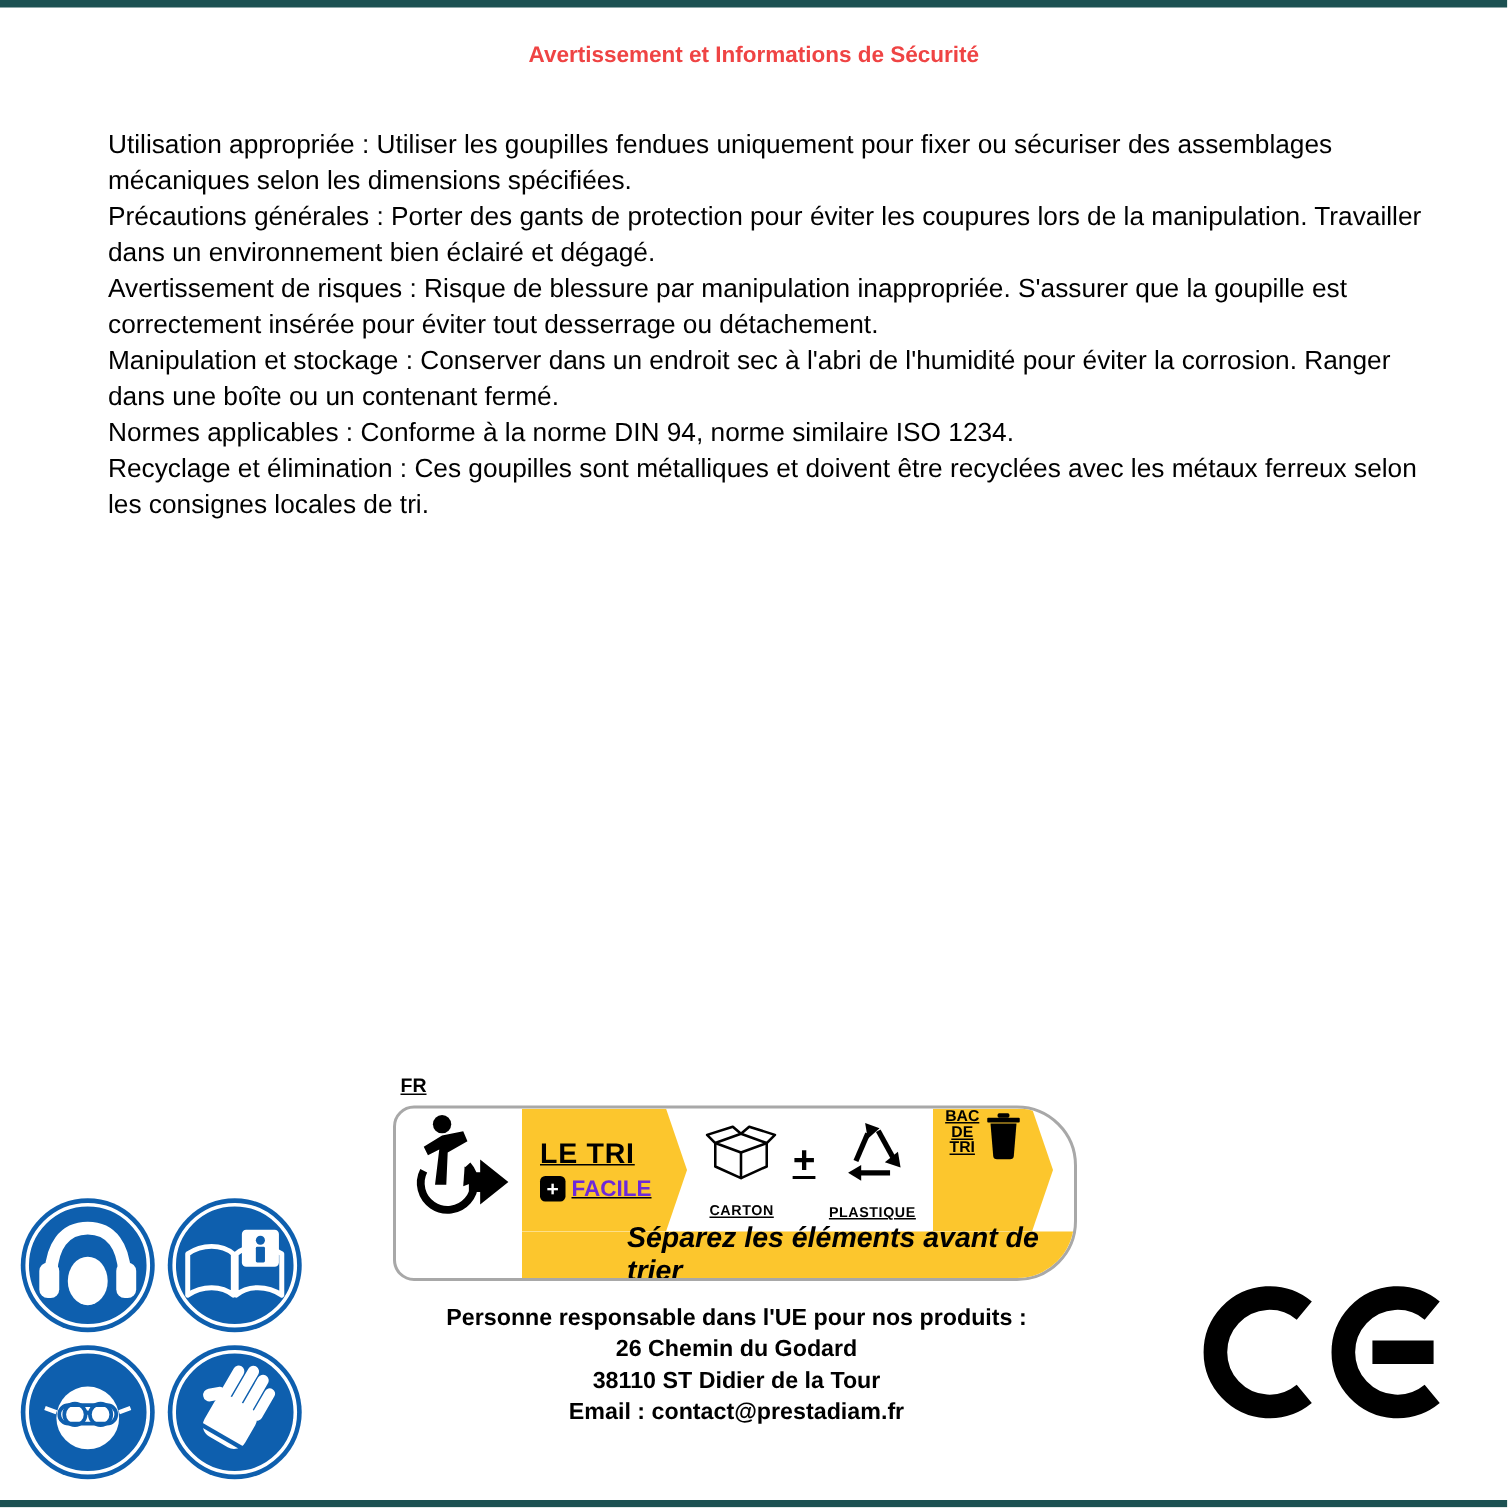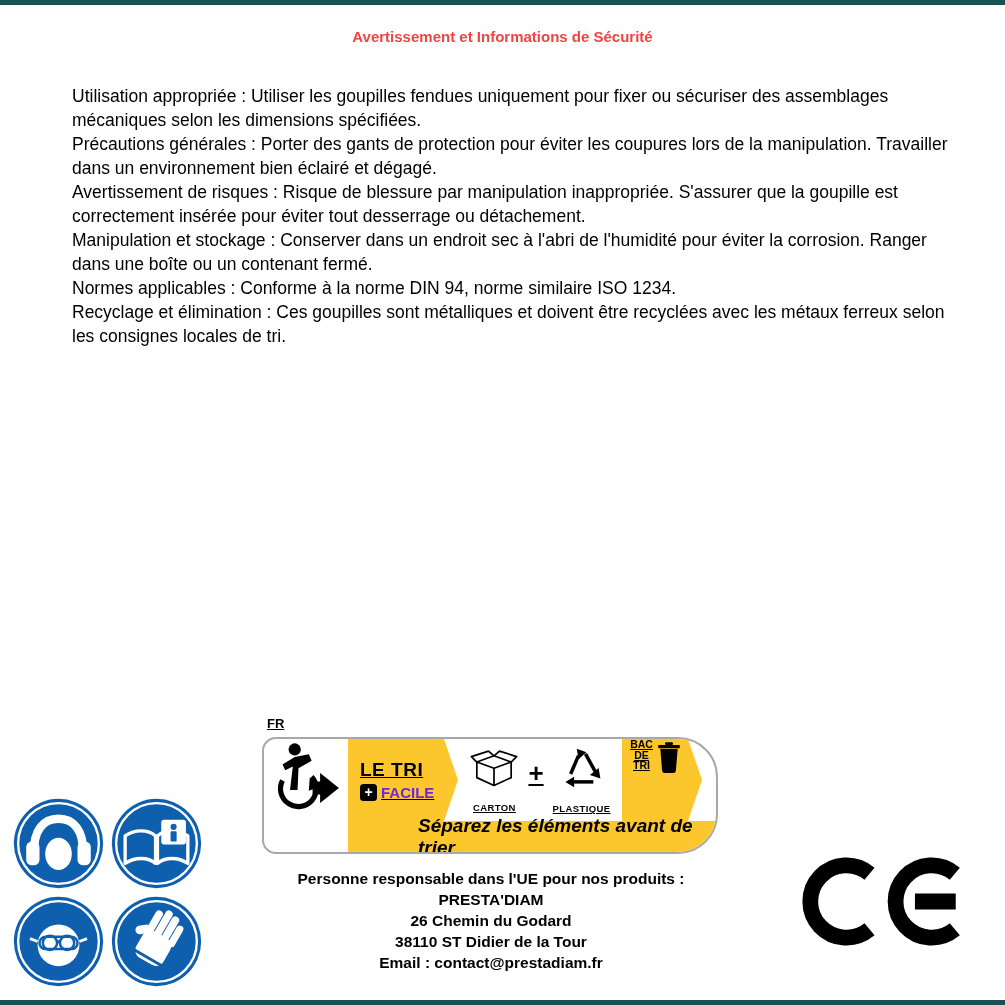--- a/index.html
+++ b/index.html
@@ -209,21 +209,20 @@
           </g>
         </svg>
       </div>
 
     </div>
     <div class="banner-bottom">Séparez les éléments avant de trier</div>
   </div>
 
   <div class="responsible">
     <div>Personne responsable dans l'UE pour nos produits :</div>
-    <div>PRESTA'DIAM</div>
     <div>26 Chemin du Godard</div>
     <div>38110 ST Didier de la Tour</div>
     <div>Email : contact@prestadiam.fr</div>
   </div>
 
   <div class="ce">
     <svg width="165" height="99" viewBox="0 0 178 106">
       <g fill="none" stroke="#000" stroke-width="17">
         <path d="M 75 23 A 39 39 0 1 0 75 83"></path>
         <path d="M 167 23 A 39 39 0 1 0 167 83"></path>

